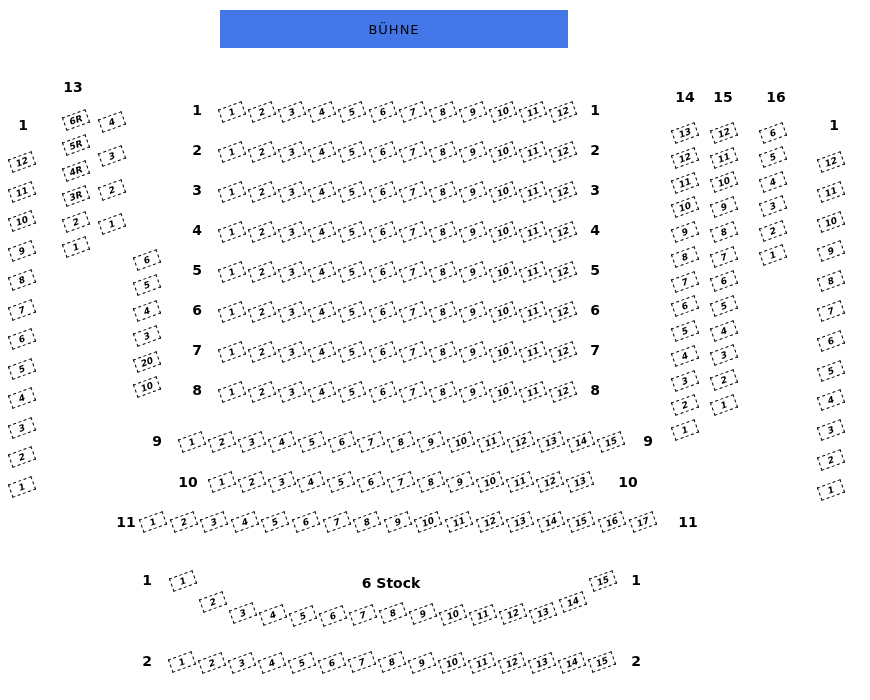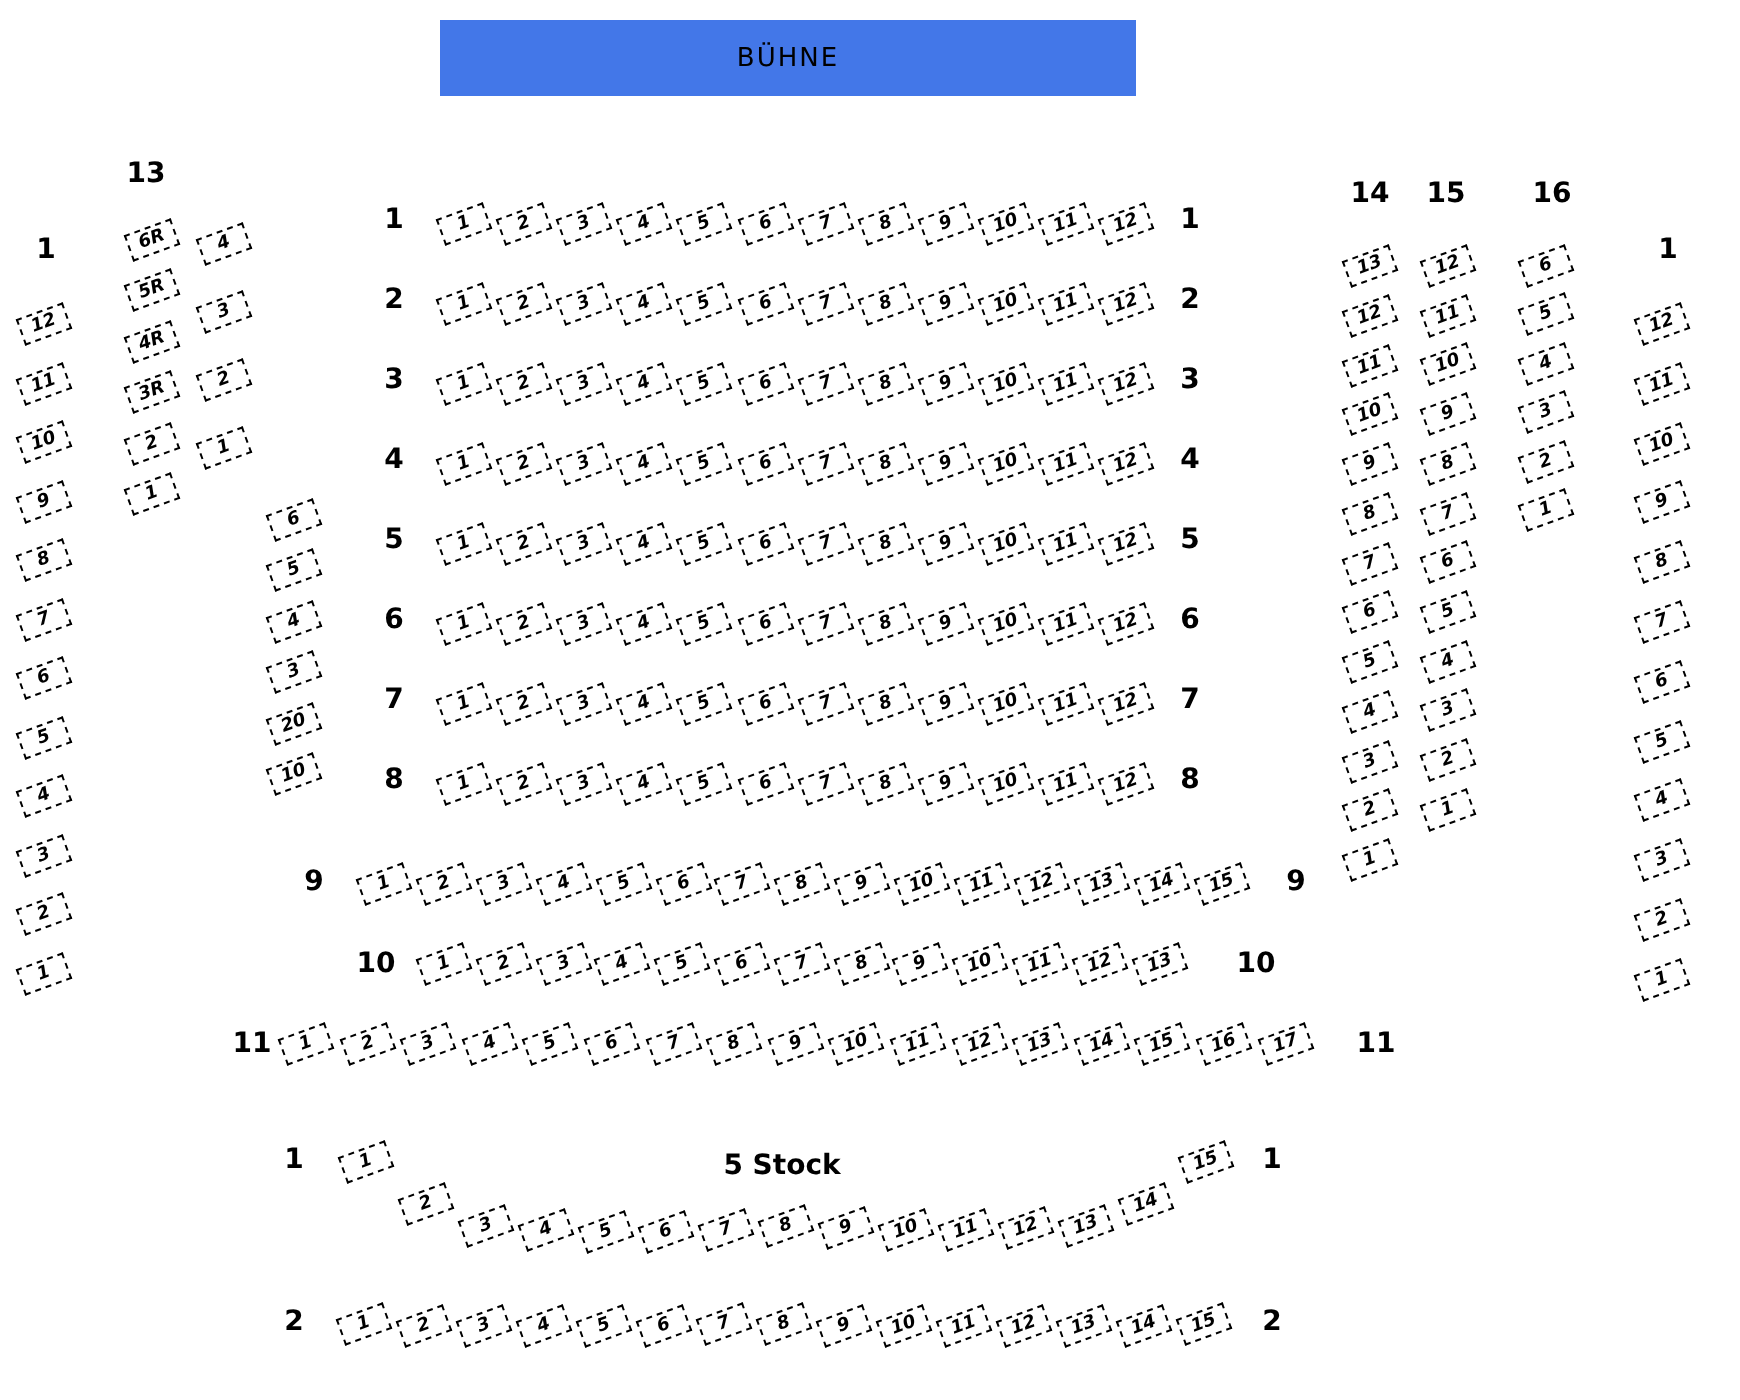--- a/index.html
+++ b/index.html
@@ -56,21 +56,21 @@
       <div class="rowlabel" style="left: 595px; top: 350px;">7</div>
       <div class="rowlabel" style="left: 595px; top: 390px;">8</div>
       <div class="rowlabel" style="left: 157px; top: 441px;">9</div>
       <div class="rowlabel" style="left: 648px; top: 441px;">9</div>
       <div class="rowlabel" style="left: 188px; top: 482px;">10</div>
       <div class="rowlabel" style="left: 628px; top: 482px;">10</div>
       <div class="rowlabel" style="left: 126px; top: 522px;">11</div>
       <div class="rowlabel" style="left: 688px; top: 522px;">11</div>
       <div class="rowlabel" style="left: 147px; top: 580px;">1</div>
       <div class="rowlabel" style="left: 636px; top: 580px;">1</div>
-      <div class="rowlabel" style="left: 391px; top: 583px;">5 Stock</div>
+      <div class="rowlabel" style="left: 391px; top: 583px;">6 Stock</div>
       <div class="rowlabel" style="left: 147px; top: 661px;">2</div>
       <div class="rowlabel" style="left: 636px; top: 661px;">2</div>
       <div class="rowlabel" style="left: 685px; top: 97px;">14</div>
       <div class="rowlabel" style="left: 723px; top: 97px;">15</div>
       <div class="rowlabel" style="left: 776px; top: 97px;">16</div>
       <div class="rowlabel" style="left: 834px; top: 125px;">1</div>
       <div class="seat" style="left: 22px; top: 162px; border-color: rgb(0, 0, 0);">
         <span>12</span>
       </div>
       <div class="seat" style="left: 22px; top: 191.5px; border-color: rgb(0, 0, 0);">

